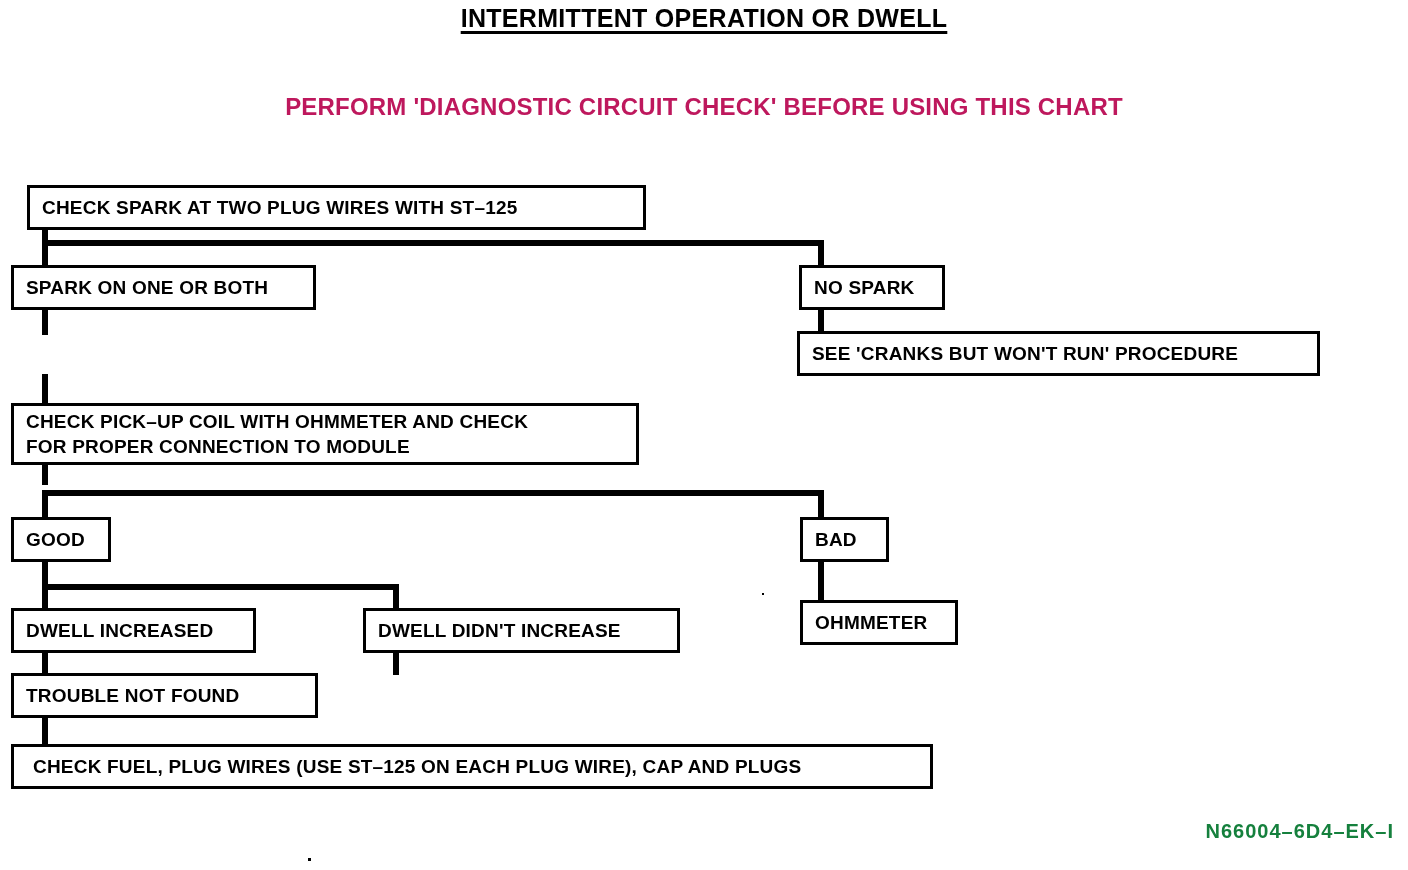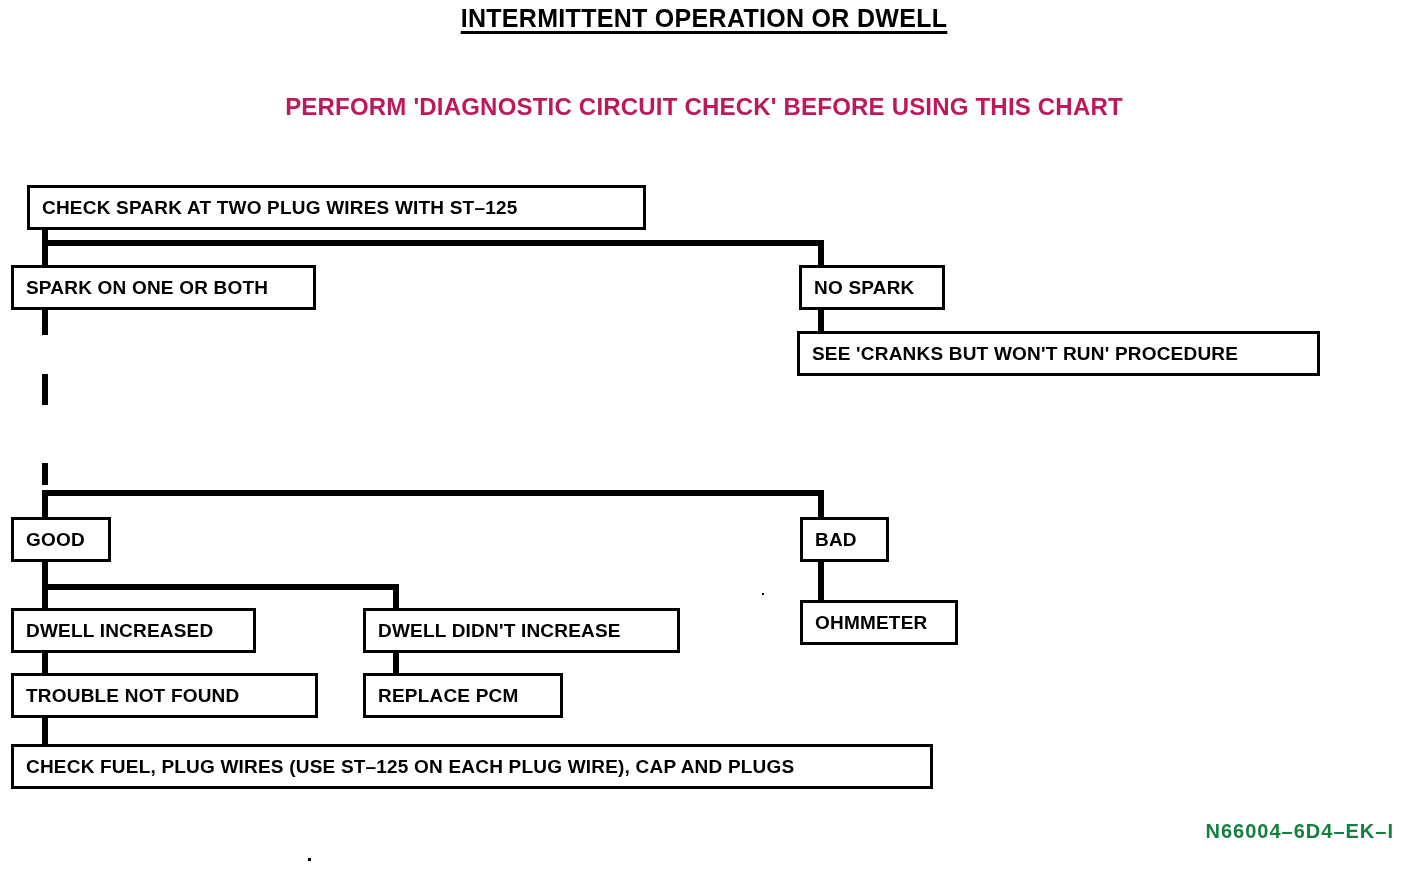--- a/index.html
+++ b/index.html
@@ -136,20 +136,24 @@
 
   <div class="node" style="left:799px; top:265px; width:146px; height:45px;">
     <span class="label">NO SPARK</span>
   </div>
 
 
   <div class="node" style="left:797px; top:331px; width:523px; height:45px;">
     <span class="label">SEE 'CRANKS BUT WON'T RUN' PROCEDURE</span>
   </div>
 
+  <div class="node two-line" style="left:11px; top:403px; width:628px; height:62px;">
+    <span class="label">CHECK PICK–UP COIL WITH OHMMETER AND CHECK
+FOR PROPER CONNECTION TO MODULE</span>
+  </div>
 
   <div class="node" style="left:11px; top:517px; width:100px; height:45px;">
     <span class="label">GOOD</span>
   </div>
 
   <div class="node" style="left:800px; top:517px; width:89px; height:45px;">
     <span class="label">BAD</span>
   </div>
 
   <div class="node" style="left:11px; top:608px; width:245px; height:45px;">
@@ -161,25 +165,22 @@
   </div>
 
   <div class="node" style="left:800px; top:600px; width:158px; height:45px;">
     <span class="label">OHMMETER</span>
   </div>
 
   <div class="node" style="left:11px; top:673px; width:307px; height:45px;">
     <span class="label">TROUBLE NOT FOUND</span>
   </div>
 
-  <div class="node" style="left:363px; top:673px; width:200px; height:45px;">
-    <span class="label">REPLACE PCM</span>
-  </div>
 
-  <div class="node" style="left:11px; top:744px; width:922px; height:45px;">
+  <div class="node" style="left:11px; top:744px; width:922px; height:45px;padding-left:7px;">
     <span class="label">CHECK FUEL, PLUG WIRES (USE ST–125 ON EACH PLUG WIRE), CAP AND PLUGS</span>
   </div>
 
   <div class="footer-code">N66004–6D4–EK–I</div>
 
   <div class="speck" style="left:308px; top:858px;"></div>
   <div class="speck" style="left:762px; top:593px; width:2px; height:2px;"></div>
 
 </div>
 

